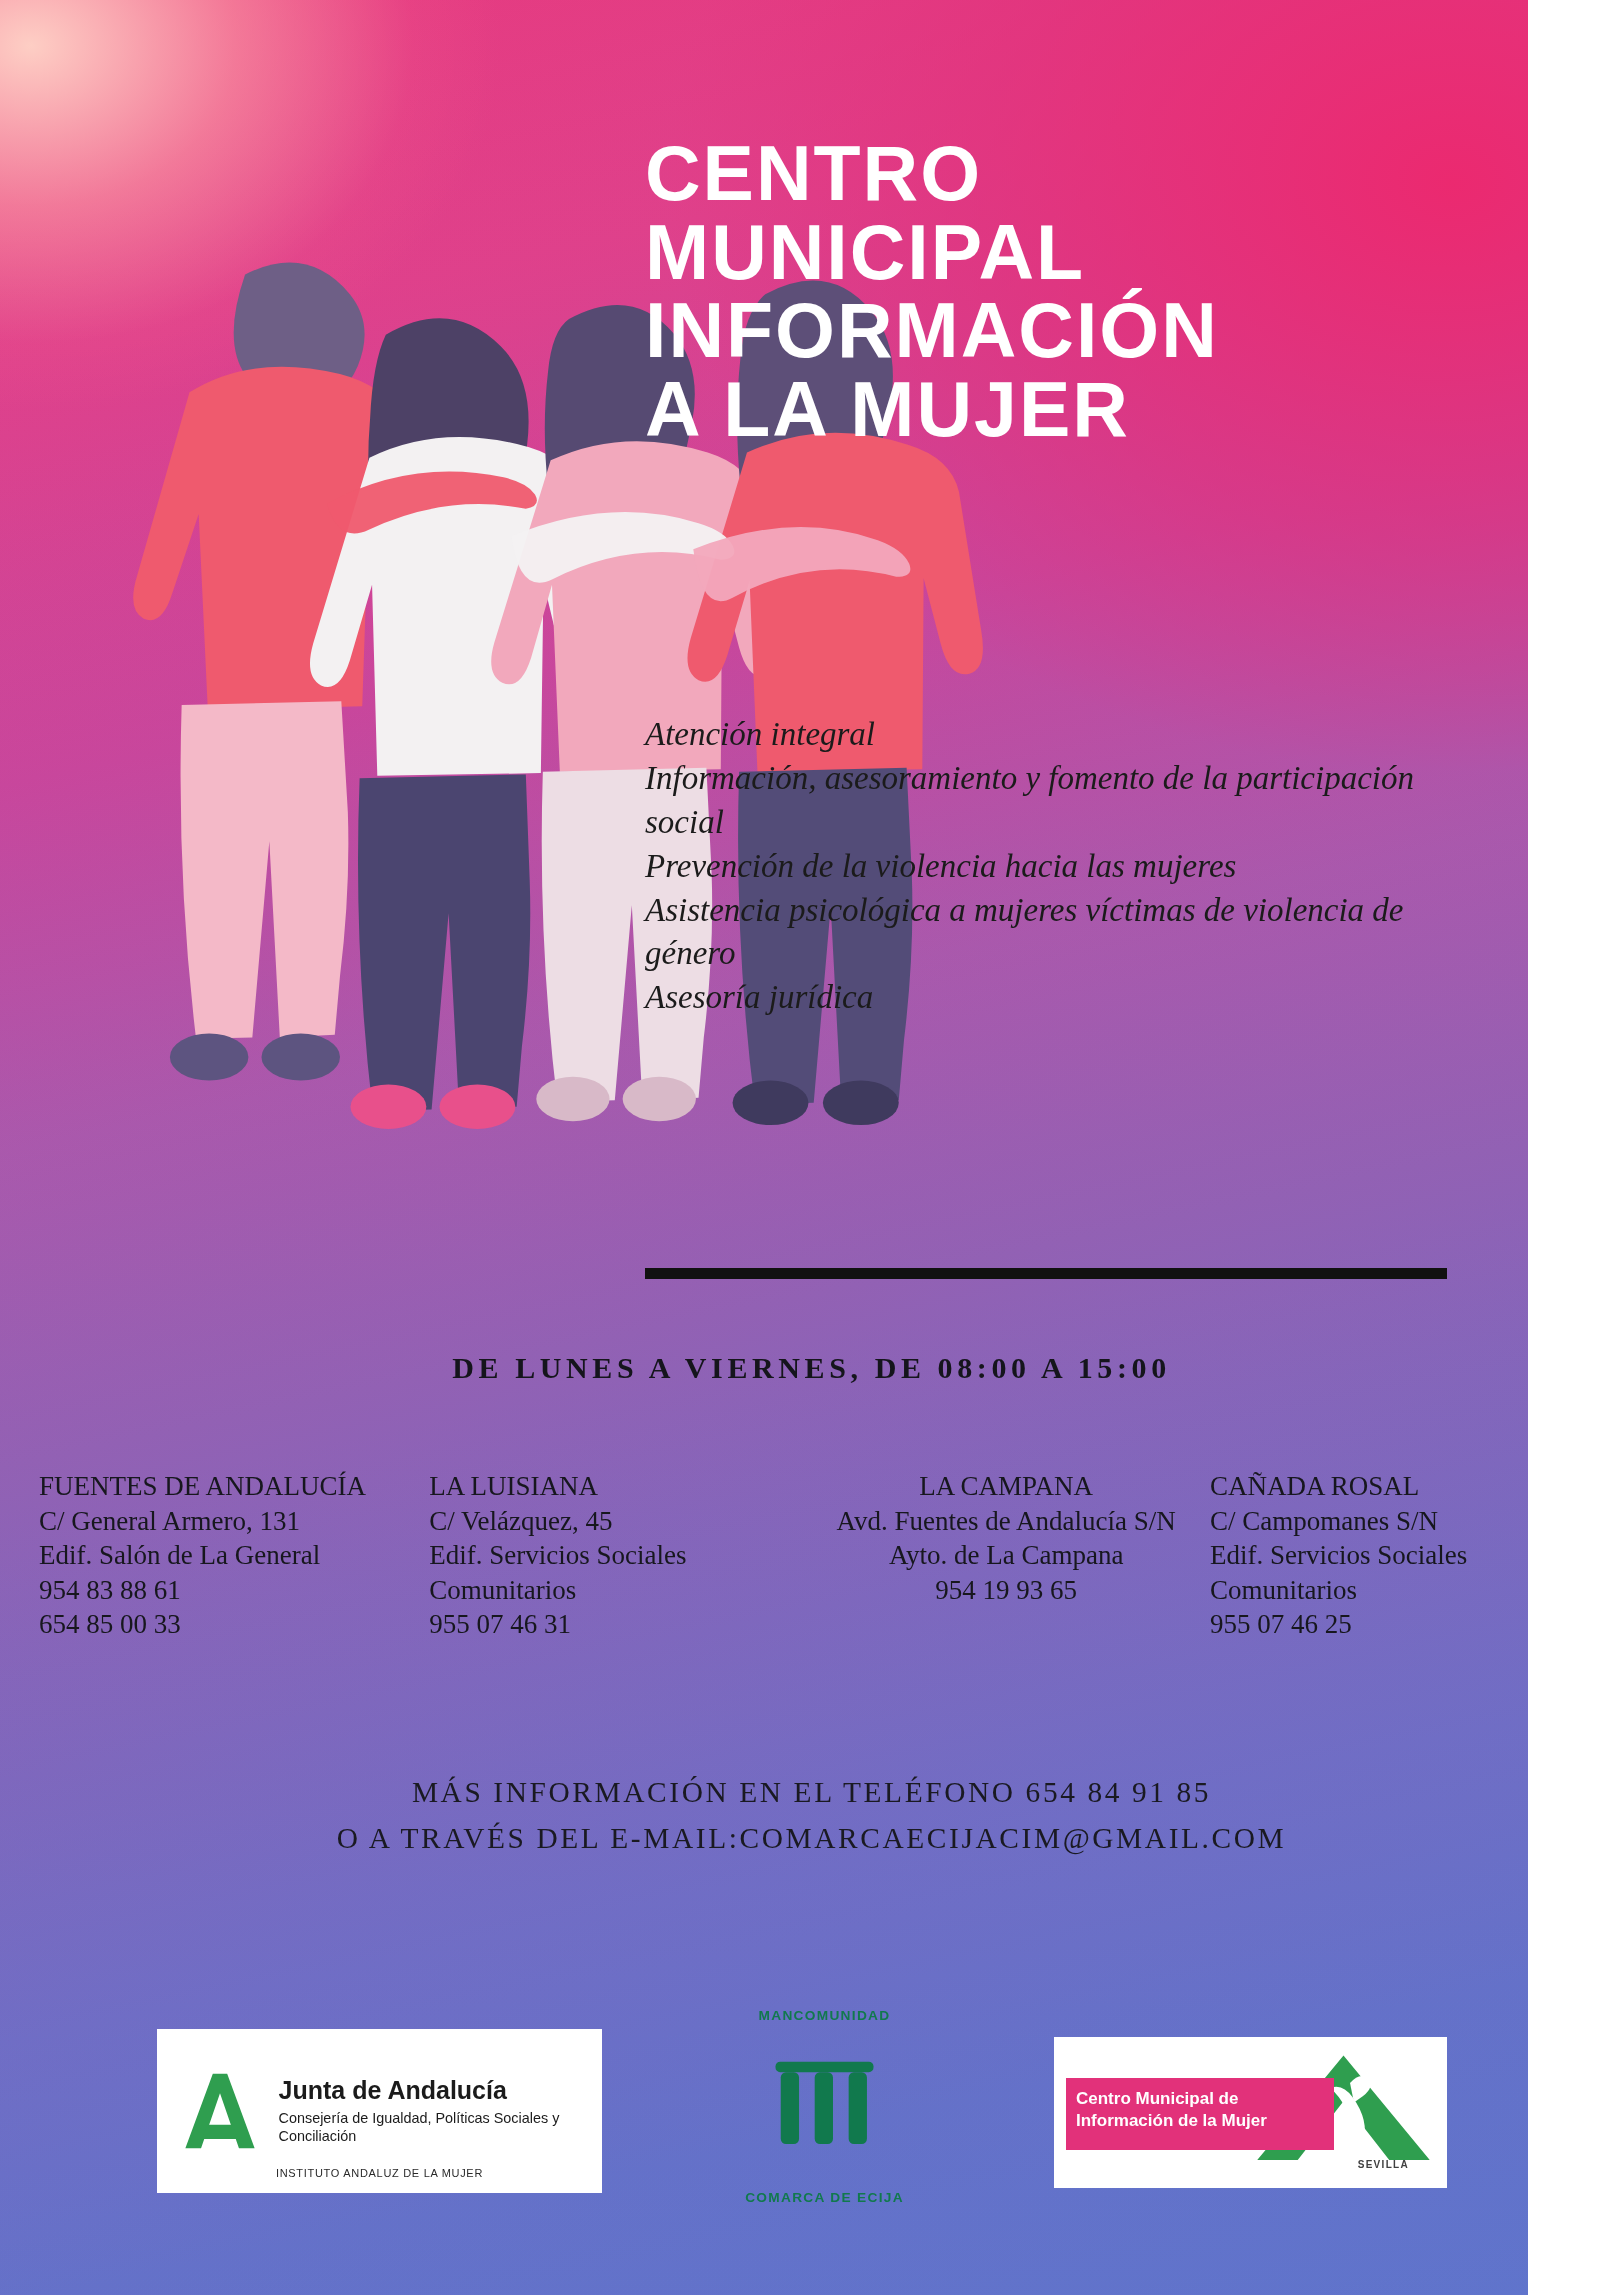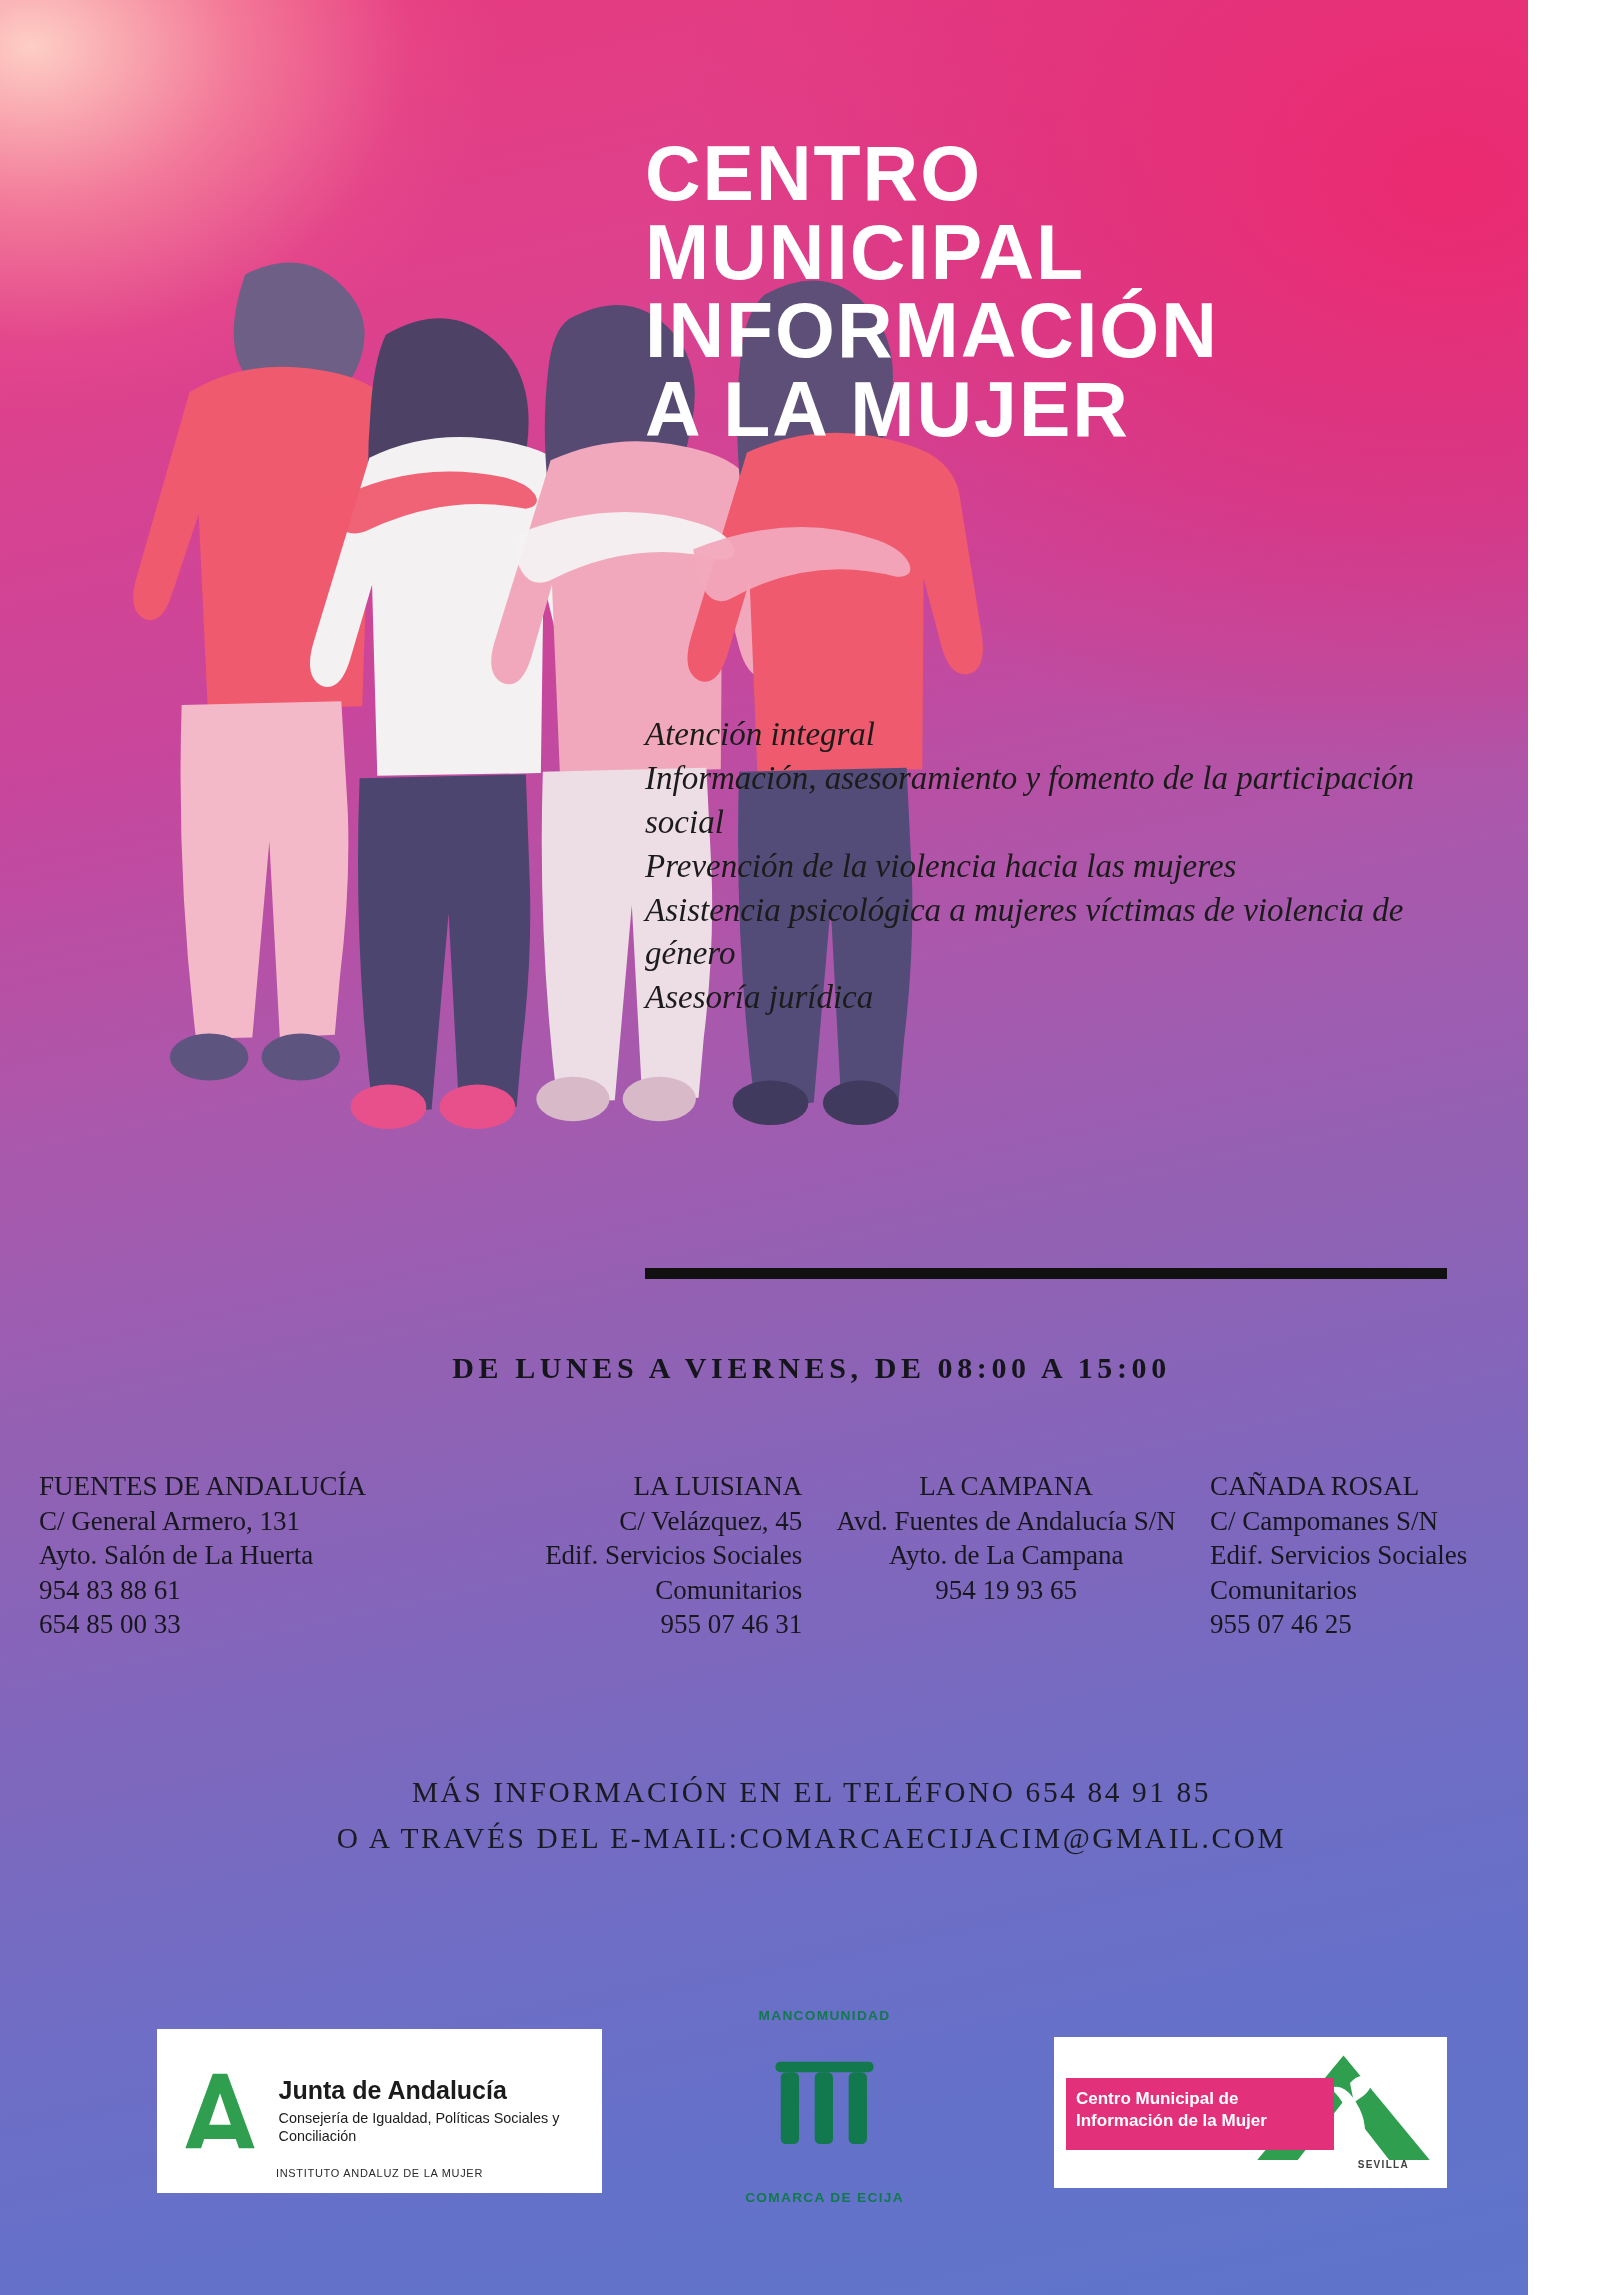--- a/index.html
+++ b/index.html
@@ -105,21 +105,21 @@
     display: flex;
     justify-content: space-between;
     align-items: flex-start;
     color: #17171e;
     font-family: "Liberation Serif", serif;
     font-size: 27px;
     line-height: 1.28;
   }
   .office { width: 373px; }
   .office.c0 { text-align: left; }
-  .office.c1 { text-align: right; }
+  .office.c1 { text-align: left; }
   .office.c2 { text-align: center; }
   .office.c3 { text-align: left; }
   .office .name { }
   .office .line { }
 
   
   .contact {
     position: absolute;
     left: 0;
     top: 1770px;
@@ -306,21 +306,21 @@
 
   <div class="rule"></div>
 
   <div class="schedule">DE LUNES A VIERNES, DE 08:00 A 15:00</div>
 
   <div class="offices">
 
     <div class="office c0">
       <div class="name">FUENTES DE ANDALUCÍA</div>
       <div class="line">C/ General Armero, 131</div>
-      <div class="line">Ayto. Salón de La Huerta</div>
+      <div class="line">Edif. Salón de La General</div>
       <div class="line">954 83 88 61</div>
       <div class="line">654 85 00 33</div>
     </div>
 
     <div class="office c1">
       <div class="name">LA LUISIANA</div>
       <div class="line">C/ Velázquez, 45</div>
       <div class="line">Edif. Servicios Sociales Comunitarios</div>
       <div class="line">955 07 46 31</div>
     </div>

